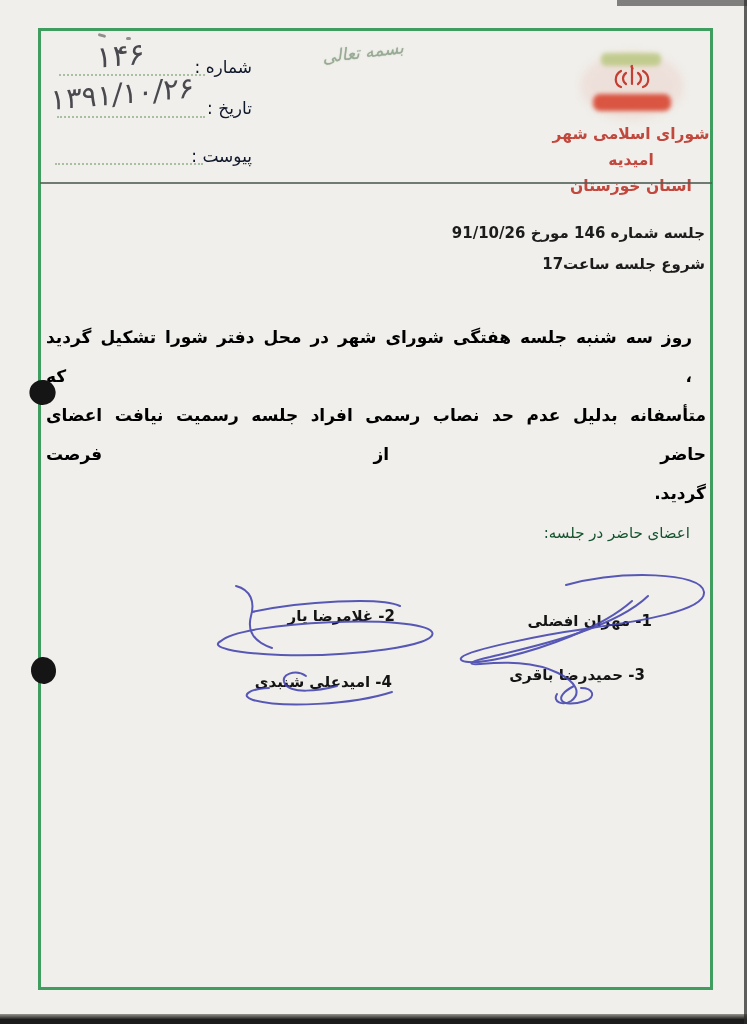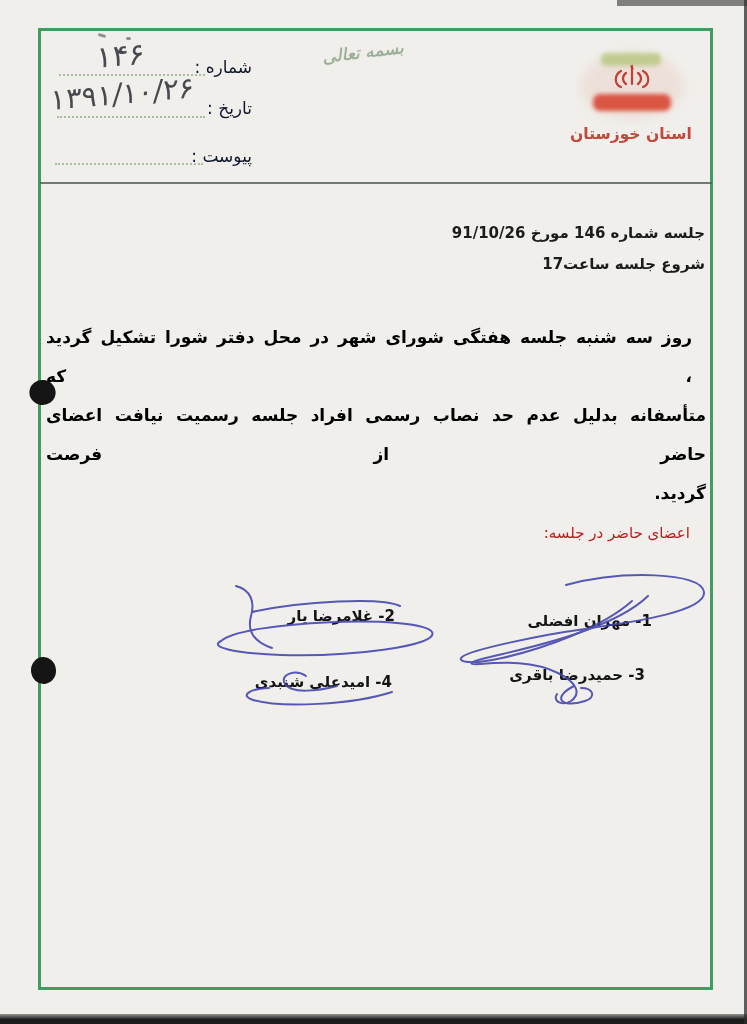--- a/index.html
+++ b/index.html
@@ -55,21 +55,21 @@
   }
   .body-text{
     left:46px;width:660px;direction:rtl;
     font-size:17px;font-weight:600;line-height:39px;
     color:#000000;
   }
   .body-line{text-align:justify;text-align-last:justify;word-spacing:2px;}
   .body-line.first{padding-right:14px;}
   .body-line.last{text-align-last:right;}
   .members-heading{
-    right:57px;top:524px;direction:rtl;font-size:15px;color:#b91c1c;
+    right:57px;top:524px;direction:rtl;font-size:15px;color:#14532d;
   }
   .member{
     direction:rtl;white-space:nowrap;
     font-weight:bold;font-size:15px;color:#141414;
   }
   
   .hole{background:#151515;border-radius:50%;}
   
   .edge-bottom{left:0;bottom:0;width:747px;height:10px;
     background:linear-gradient(#97968f,#1c1c1c 55%);}
@@ -119,20 +119,21 @@
         <path d="M51 31 c-4 3 -4 8 0 11"></path>
         <path d="M46 29 c-7 4 -7 13 0 16"></path>
         <path d="M63 31 c4 3 4 8 0 11"></path>
         <path d="M68 29 c7 4 7 13 0 16"></path>
         <path d="M57 24 c-2 1 2 2 0 3"></path>
       </g>
     </svg>
   </div>
 
   <div class="abs org">
+    <div>شورای اسلامی شهر امیدیه</div>
     <div>استان خوزستان</div>
   </div>
 
   <div class="abs divider"></div>
 
   <div class="abs meeting-head">
     <div>جلسه شماره 146 مورخ 91/10/26</div>
     <div>شروع جلسه ساعت17</div>
   </div>
 

